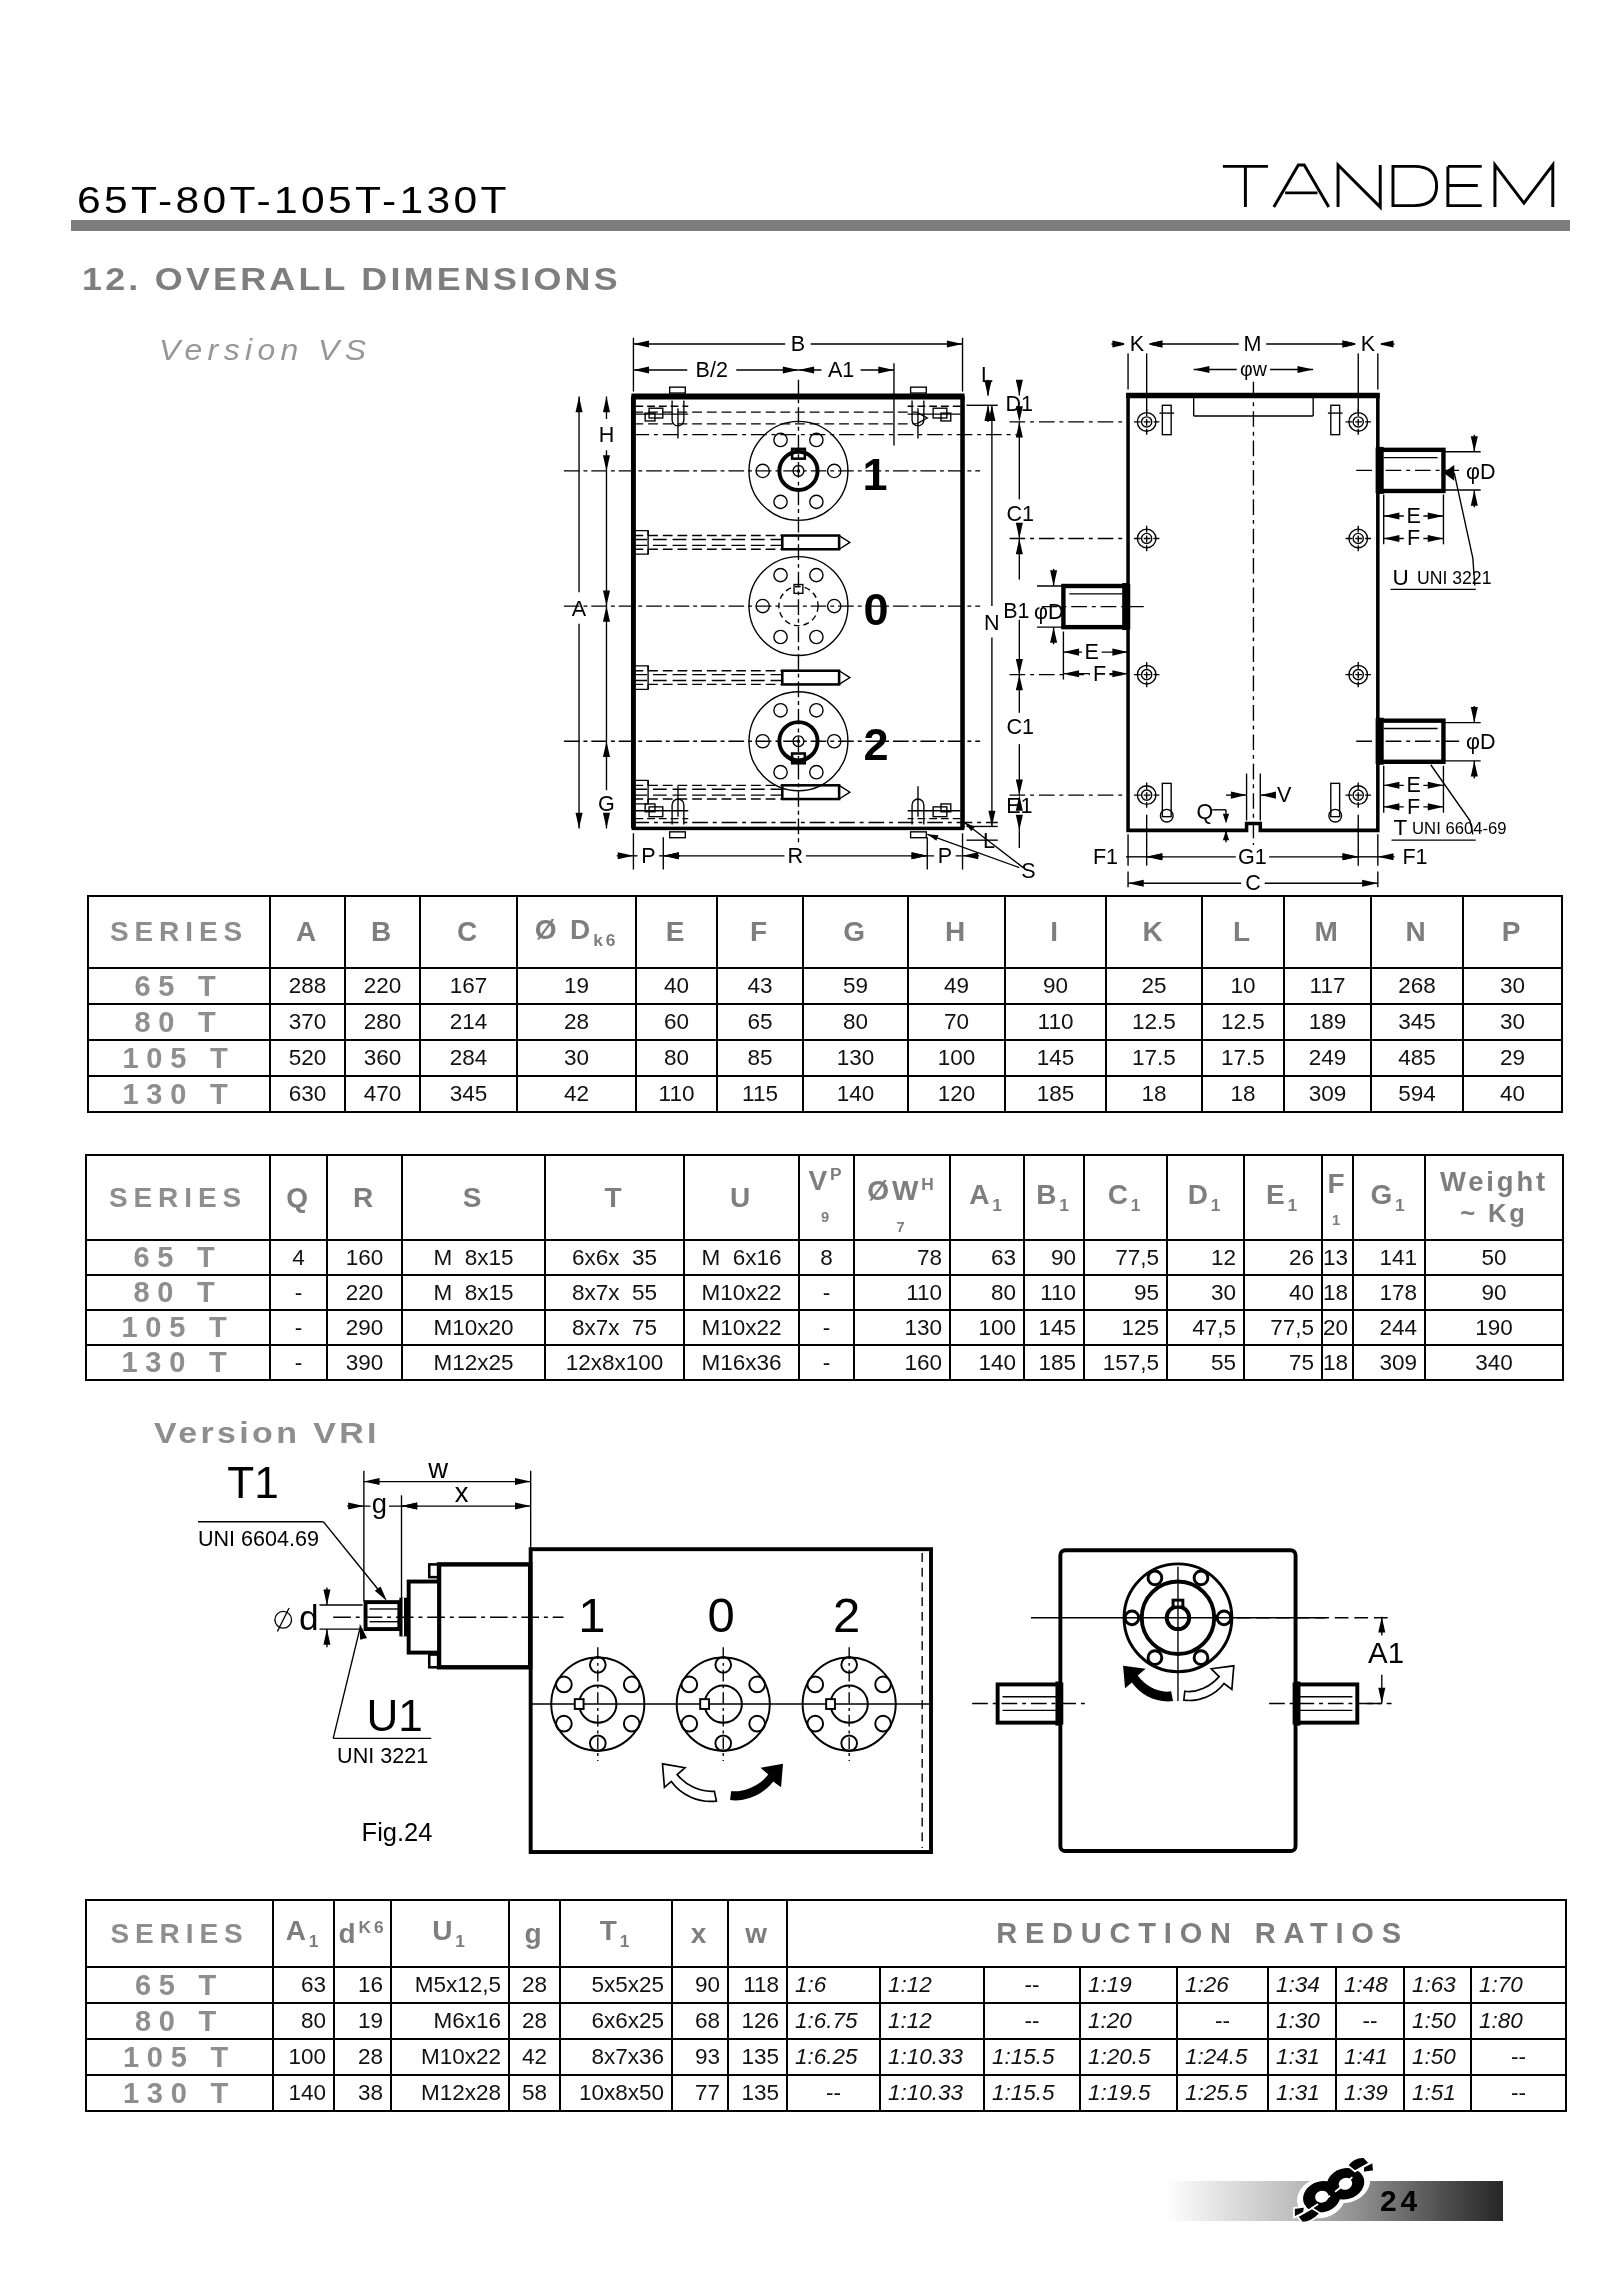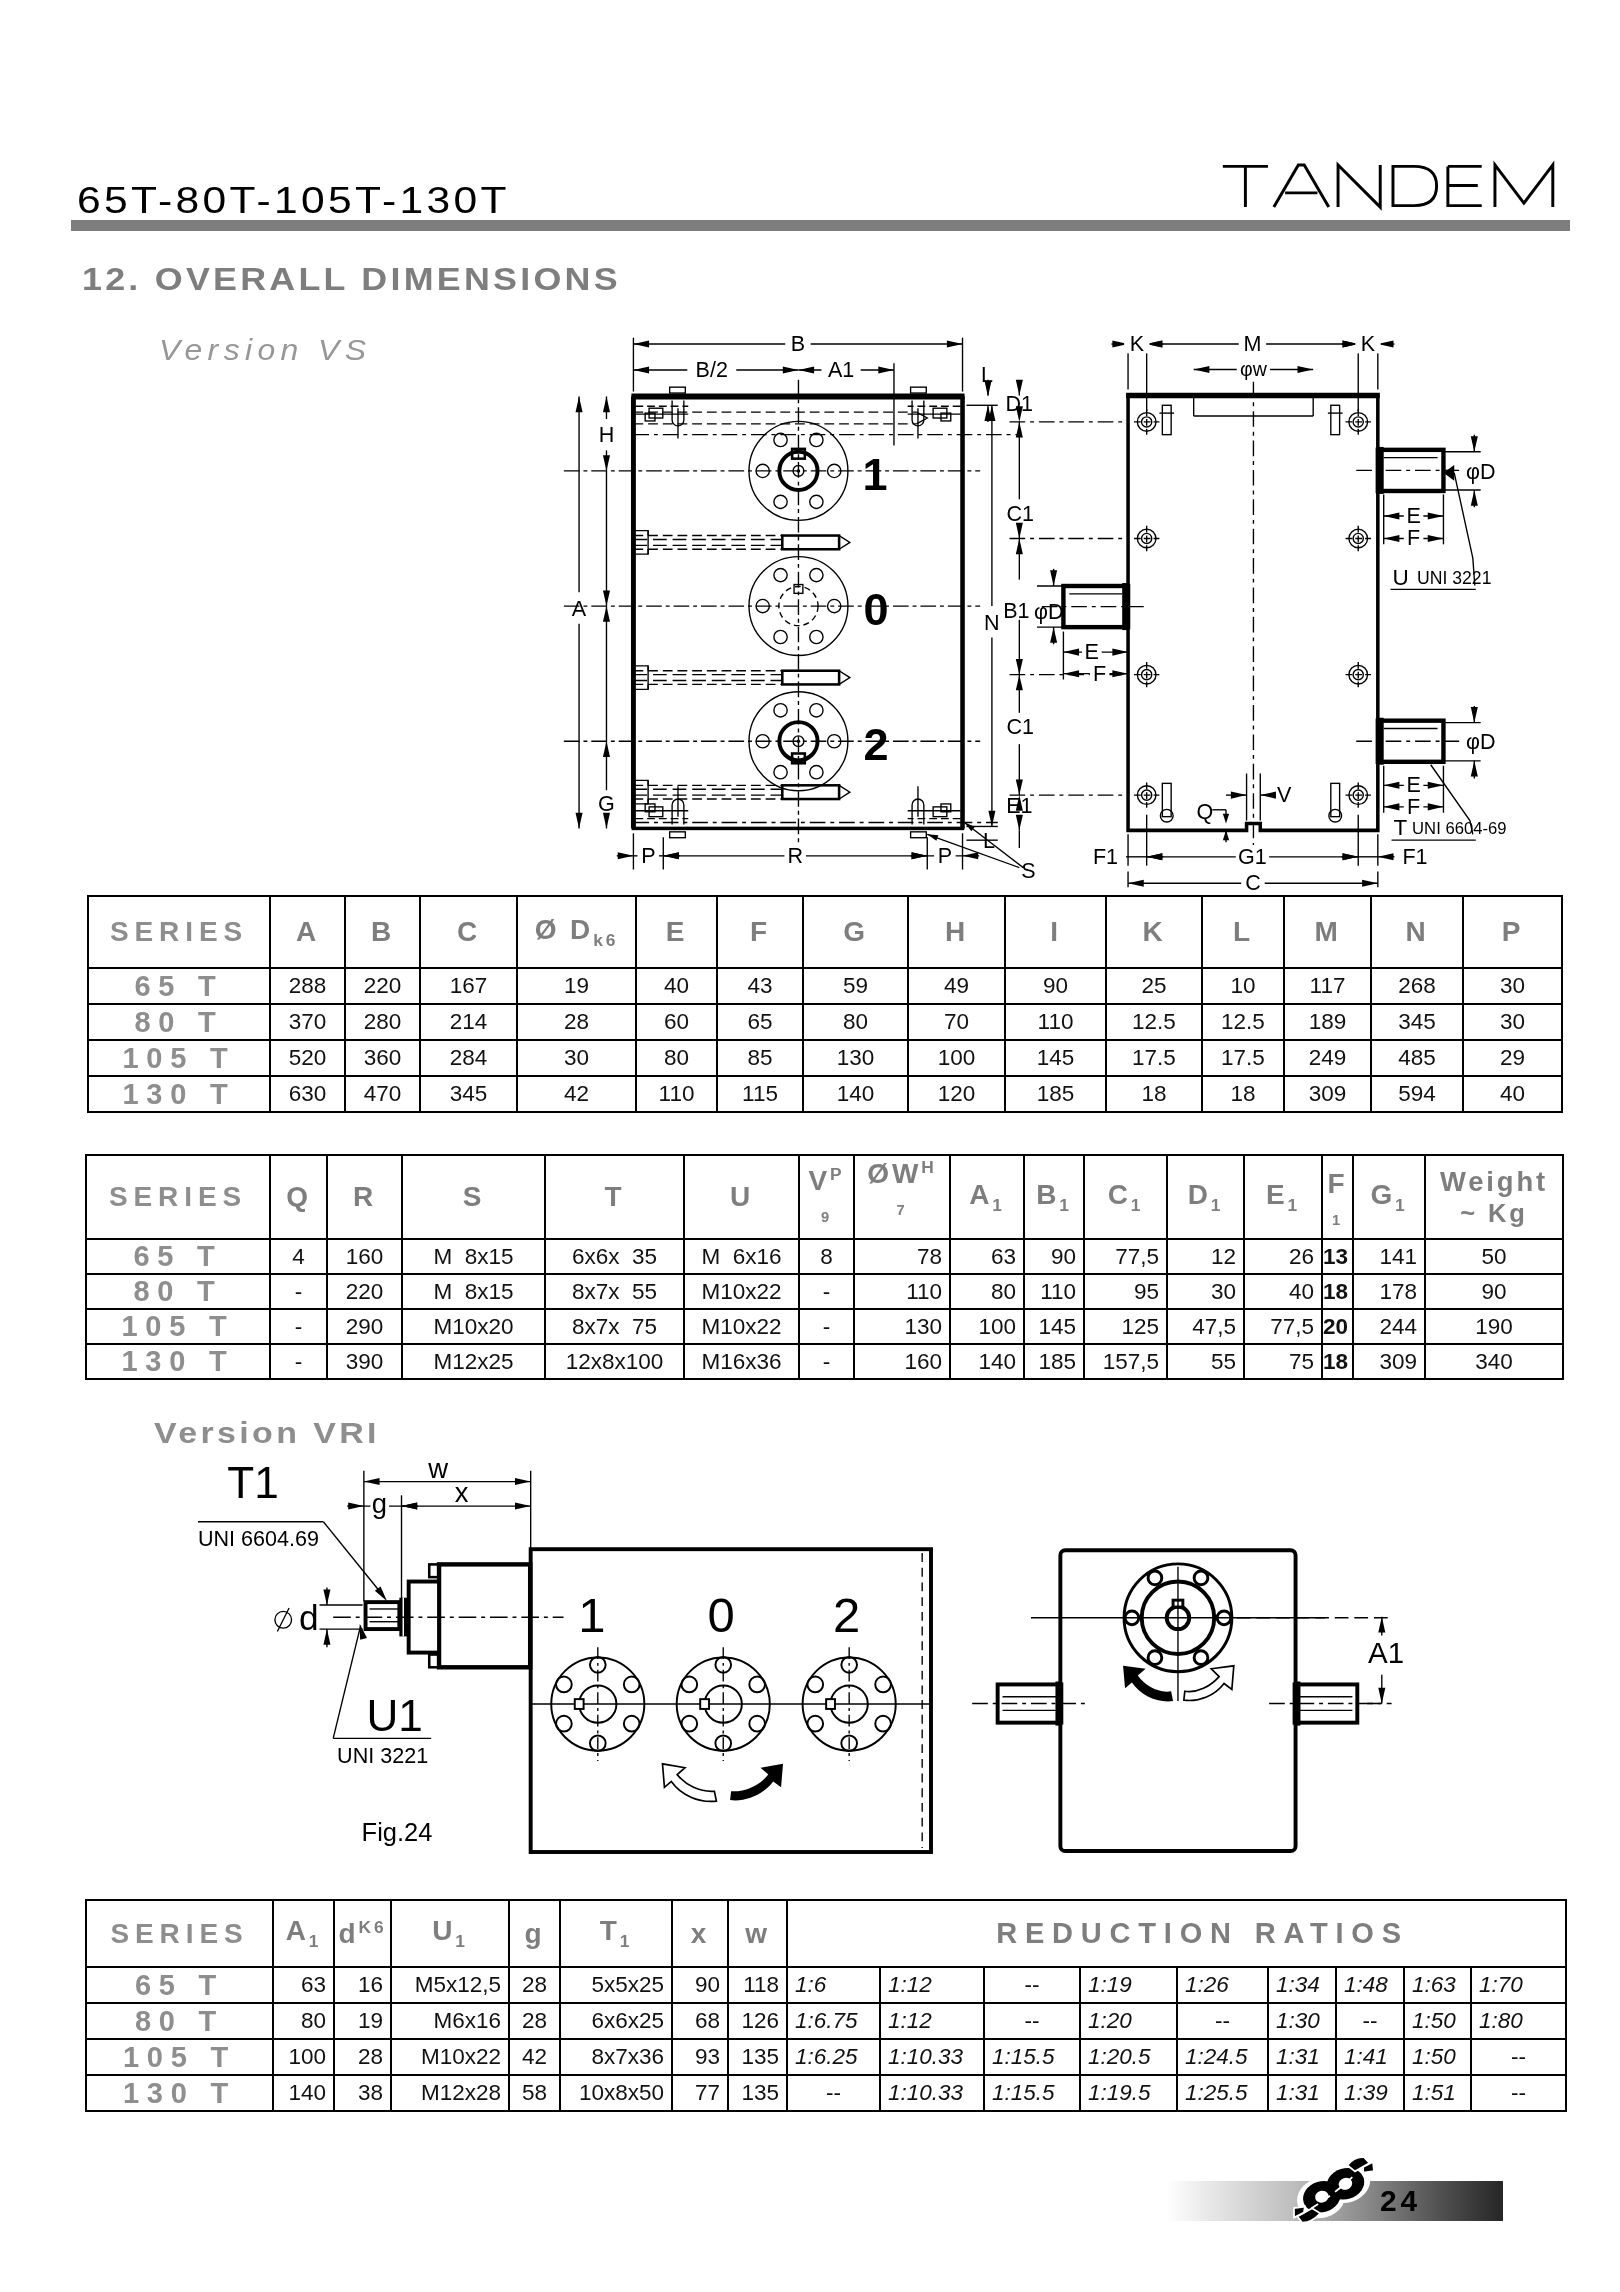--- a/index.html
+++ b/index.html
@@ -6,21 +6,21 @@
 body{width:1620px;height:2293px;position:relative;background:#fff;font-family:"Liberation Sans",sans-serif;overflow:hidden;}
 .abs{position:absolute;}
 .gray{color:#7e7e7e;font-weight:bold;}
 table{border-collapse:collapse;table-layout:fixed;position:absolute;background:#fff;}
 td,th{border:2.9px solid #000;padding:0;overflow:hidden;white-space:nowrap;}
 th{color:#7e7e7e;font-size:28px;letter-spacing:2.9px;}
 td.ser{color:#8e8e8e;font-weight:bold;font-size:29px;letter-spacing:7.8px;text-align:center;}
 th.ser{color:#8e8e8e;font-weight:bold;letter-spacing:5.9px;text-align:center;}
 td{font-size:22.5px;color:#111;text-align:center;}
 td.r{text-align:right;padding-right:6.9px;}
-td.rf{text-align:right;padding-right:4px;font-weight:bold;}
+td.rf{text-align:right;padding-right:4px;}
 td.l{text-align:left;padding-left:6.9px;font-style:italic;}
 sub{font-size:62%;}
 sup{font-size:62%;}
 </style>
 </head>
 <body>
 
 <div class="abs" id="hdrleft" style="left:77px;top:180px;font-size:37px;color:#000;letter-spacing:2.9px;transform-origin:0 0;transform:scaleX(1.15);">65T-80T-105T-130T</div>
 <div class="abs" style="left:71px;top:220px;width:1499px;height:10.8px;background:#7d7d7d;"></div>
 <svg class="abs" style="left:1215px;top:157px;" width="353" height="59" viewBox="0 0 360 60">
@@ -707,21 +707,21 @@
     </colgroup>
 <tbody>
       <tr style="height:84px">
         <th class="ser" style="font-size:28px;">SERIES</th>
         <th>Q</th>
         <th>R</th>
         <th>S</th>
         <th>T</th>
         <th>U</th>
         <th style="vertical-align:top;padding-top:7.8px;">V<sup>P</sup><br><span style="font-size:14.7px;">9</span></th>
-        <th style="vertical-align:top;padding-top:1px;margin-left:13px;">ØW<sup>H</sup><br><span style="font-size:14.7px;">7</span></th>
+        <th style="vertical-align:top;padding-top:18px;margin-left:13px;">ØW<sup>H</sup><br><span style="font-size:14.7px;">7</span></th>
         <th>A<sub>1</sub></th>
         <th>B<sub>1</sub></th>
         <th>C<sub>1</sub></th>
         <th>D<sub>1</sub></th>
         <th>E<sub>1</sub></th>
         <th style="vertical-align:top;padding-top:11.8px;">F<br><span style="font-size:14.7px;">1</span></th>
         <th>G<sub>1</sub></th>
         <th style="font-size:27.4px;line-height:31px;">Weight<br><span style="font-size:25.5px;">~ Kg</span></th>
       </tr>
 <tr style="height:35px">

